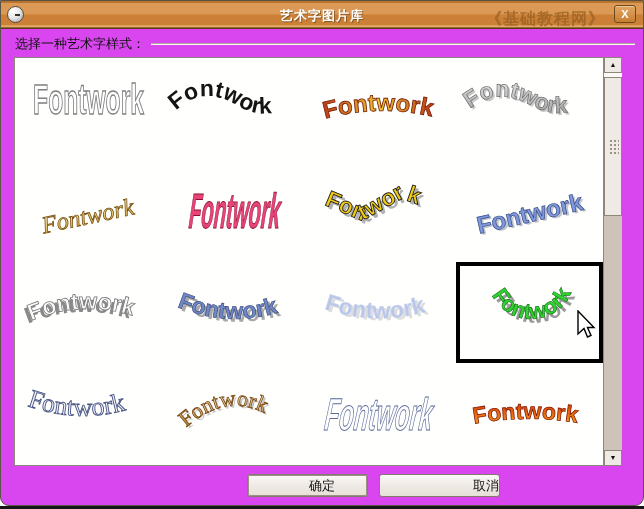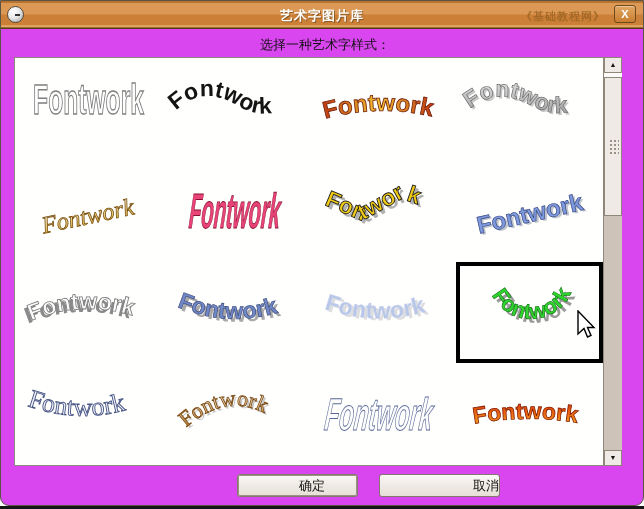--- a/index.html
+++ b/index.html
@@ -11,29 +11,29 @@
 
   
   .titlebar { position:absolute; left:0; top:0; width:100%; height:28px;
       background:linear-gradient(180deg,#B5722D 0%,#B5722D 5%,#DC9955 8%,#DC9955 46%,#CC8037 50%,#CC8037 85%,#E2A765 88%,#E2A765 93%,#5A3A14 96%,#5A3A14 100%); }
   .win-icon { position:absolute; left:6px; top:5px; width:17px; height:17px; border-radius:50%;
       background:radial-gradient(circle at 35% 30%, #ffffff 0%, #e8e8e8 45%, #9aa0a8 100%);
       border:1px solid #55493a; }
   .win-icon::after { content:""; position:absolute; left:7px; top:7px; width:5px; height:2px; background:#333; }
   .win-title { position:absolute; left:0; right:0; top:6px; text-align:center; color:#fff;
       font-size:13px; font-weight:bold; letter-spacing:1px; text-shadow:1px 1px 0 rgba(90,58,20,.6); }
-  .win-watermark { position:absolute; right:38px; top:8px; font-size:11px; font-weight:bold;
+  .win-watermark { position:absolute; right:38px; top:8px; font-size:16px; font-weight:bold;
       color:#9C6222; opacity:.8; letter-spacing:1px; }
   .close-btn { position:absolute; right:7px; top:4px; width:22px; height:18px; border-radius:3px;
       border:1px solid #6E4A1A; background:linear-gradient(#E2A765,#C87E30);
       color:#fff; font-weight:bold; font-size:11px; line-height:16px; text-align:center; cursor:default;
       box-shadow:inset 0 1px 0 rgba(255,255,255,.35); }
 
   
-  .prompt-row { position:absolute; left:14px; right:8px; top:35px; height:16px; display:flex; align-items:center;flex-direction:column; }
+  .prompt-row { position:absolute; left:14px; right:8px; top:35px; height:16px; display:flex; align-items:center; }
   .prompt-label { font-size:13px; color:#111; white-space:nowrap; }
   .prompt-rule { flex:1; height:2px; margin-left:6px; border-top:1px solid #B2AA9E; border-bottom:1px solid #FBF9F6; }
 
   
   .gallery-box { position:absolute; left:13px; top:56px; width:590px; height:409px;
       background:#FFFFFE; border:1px solid #8F877B; }
   .tile-grid { position:absolute; inset:0; display:grid;
       grid-template-columns:repeat(4,1fr); grid-template-rows:repeat(4,1fr); }
   .tile { position:relative; display:flex; align-items:center; justify-content:center; }
   .tile svg { width:100%; height:100%; }
@@ -50,21 +50,21 @@
   .sb-thumb { position:absolute; left:0; top:20px; width:18px; height:139px; background:#EFEAE5;
       border:1px solid #8F8778; display:flex; align-items:center; justify-content:center; }
   .sb-grip { width:11px; height:17px;
       background-image:radial-gradient(circle,#9A9284 1px,transparent 1.2px);
       background-size:4px 4px; background-position:1px 1px; }
 
   
   .btn { position:absolute; top:473px; width:121px; height:23px; border:1px solid #837B6C; border-radius:3px;
       background:linear-gradient(180deg,#FBFAF8,#F0EBE6 45%,#E6E0D8);
       font-size:13px; color:#111; text-align:center; line-height:21px; cursor:default; }
-  .btn-ok { left:236px; box-shadow:inset 0 0 0 1px #9A9183;padding-left:29px; }
+  .btn-ok { left:246px; box-shadow:inset 0 0 0 1px #9A9183;padding-left:29px; }
   .btn-cancel { left:378px;text-align:right; }
   .btn-help { left:509px; }
   .btn u { text-decoration:underline; }
 
   .cursor { position:absolute; left:576px; top:310px; width:22px; height:30px; }
 </style>
 </head>
 <body>
 
 <div class="stage">

